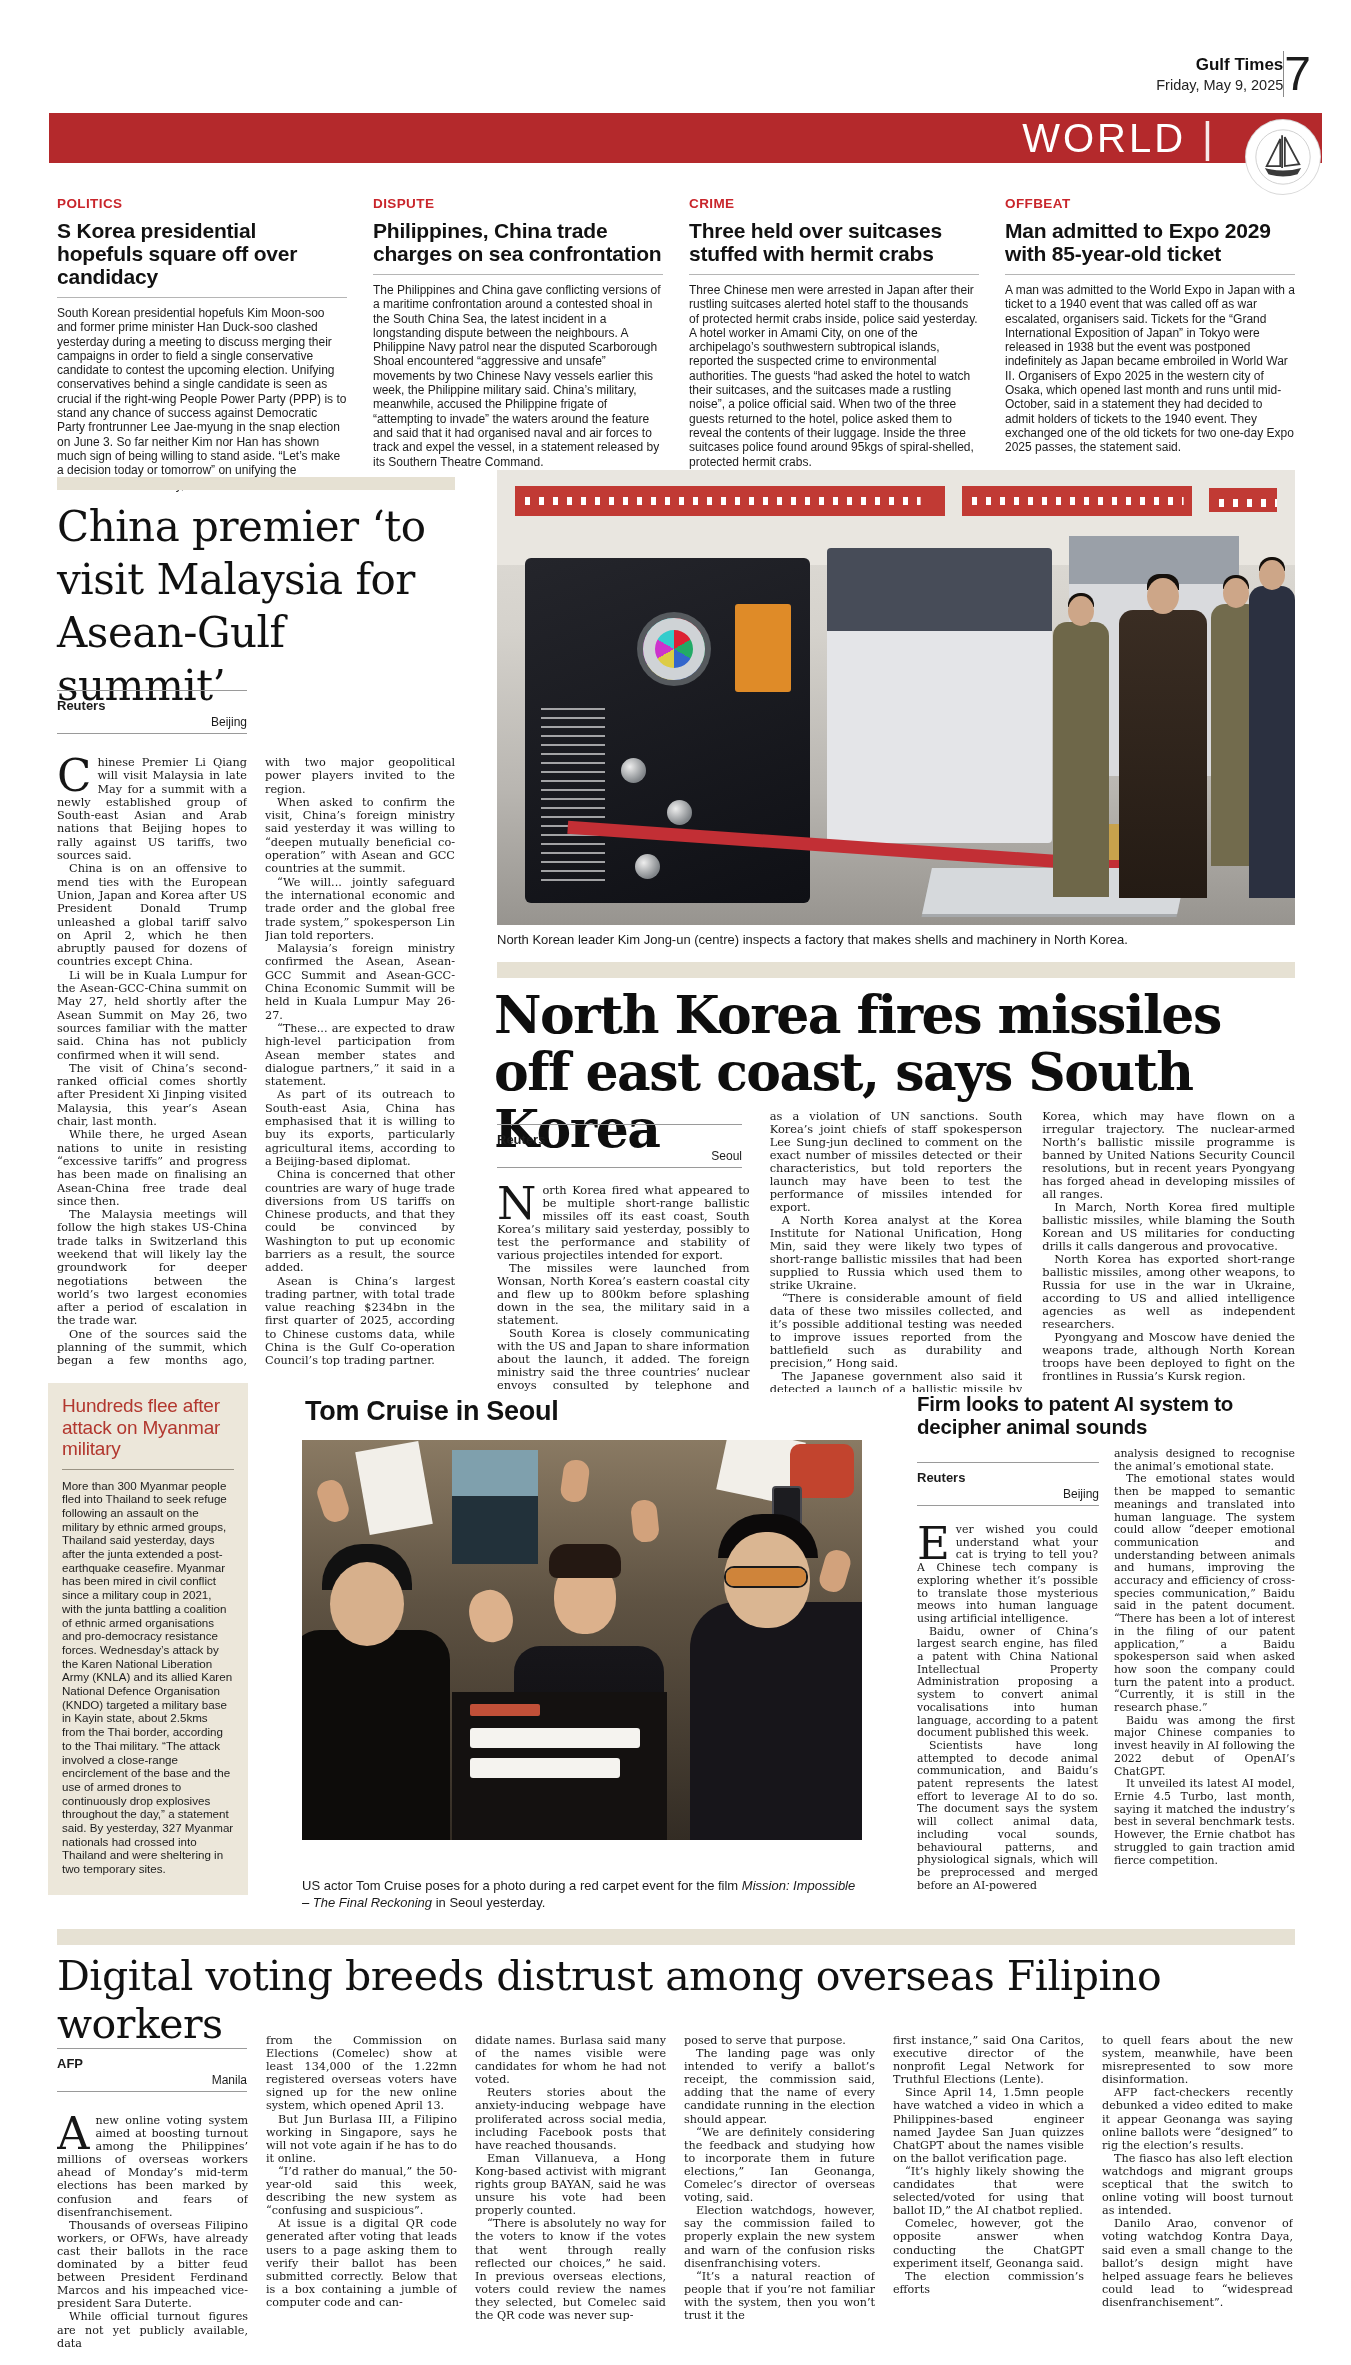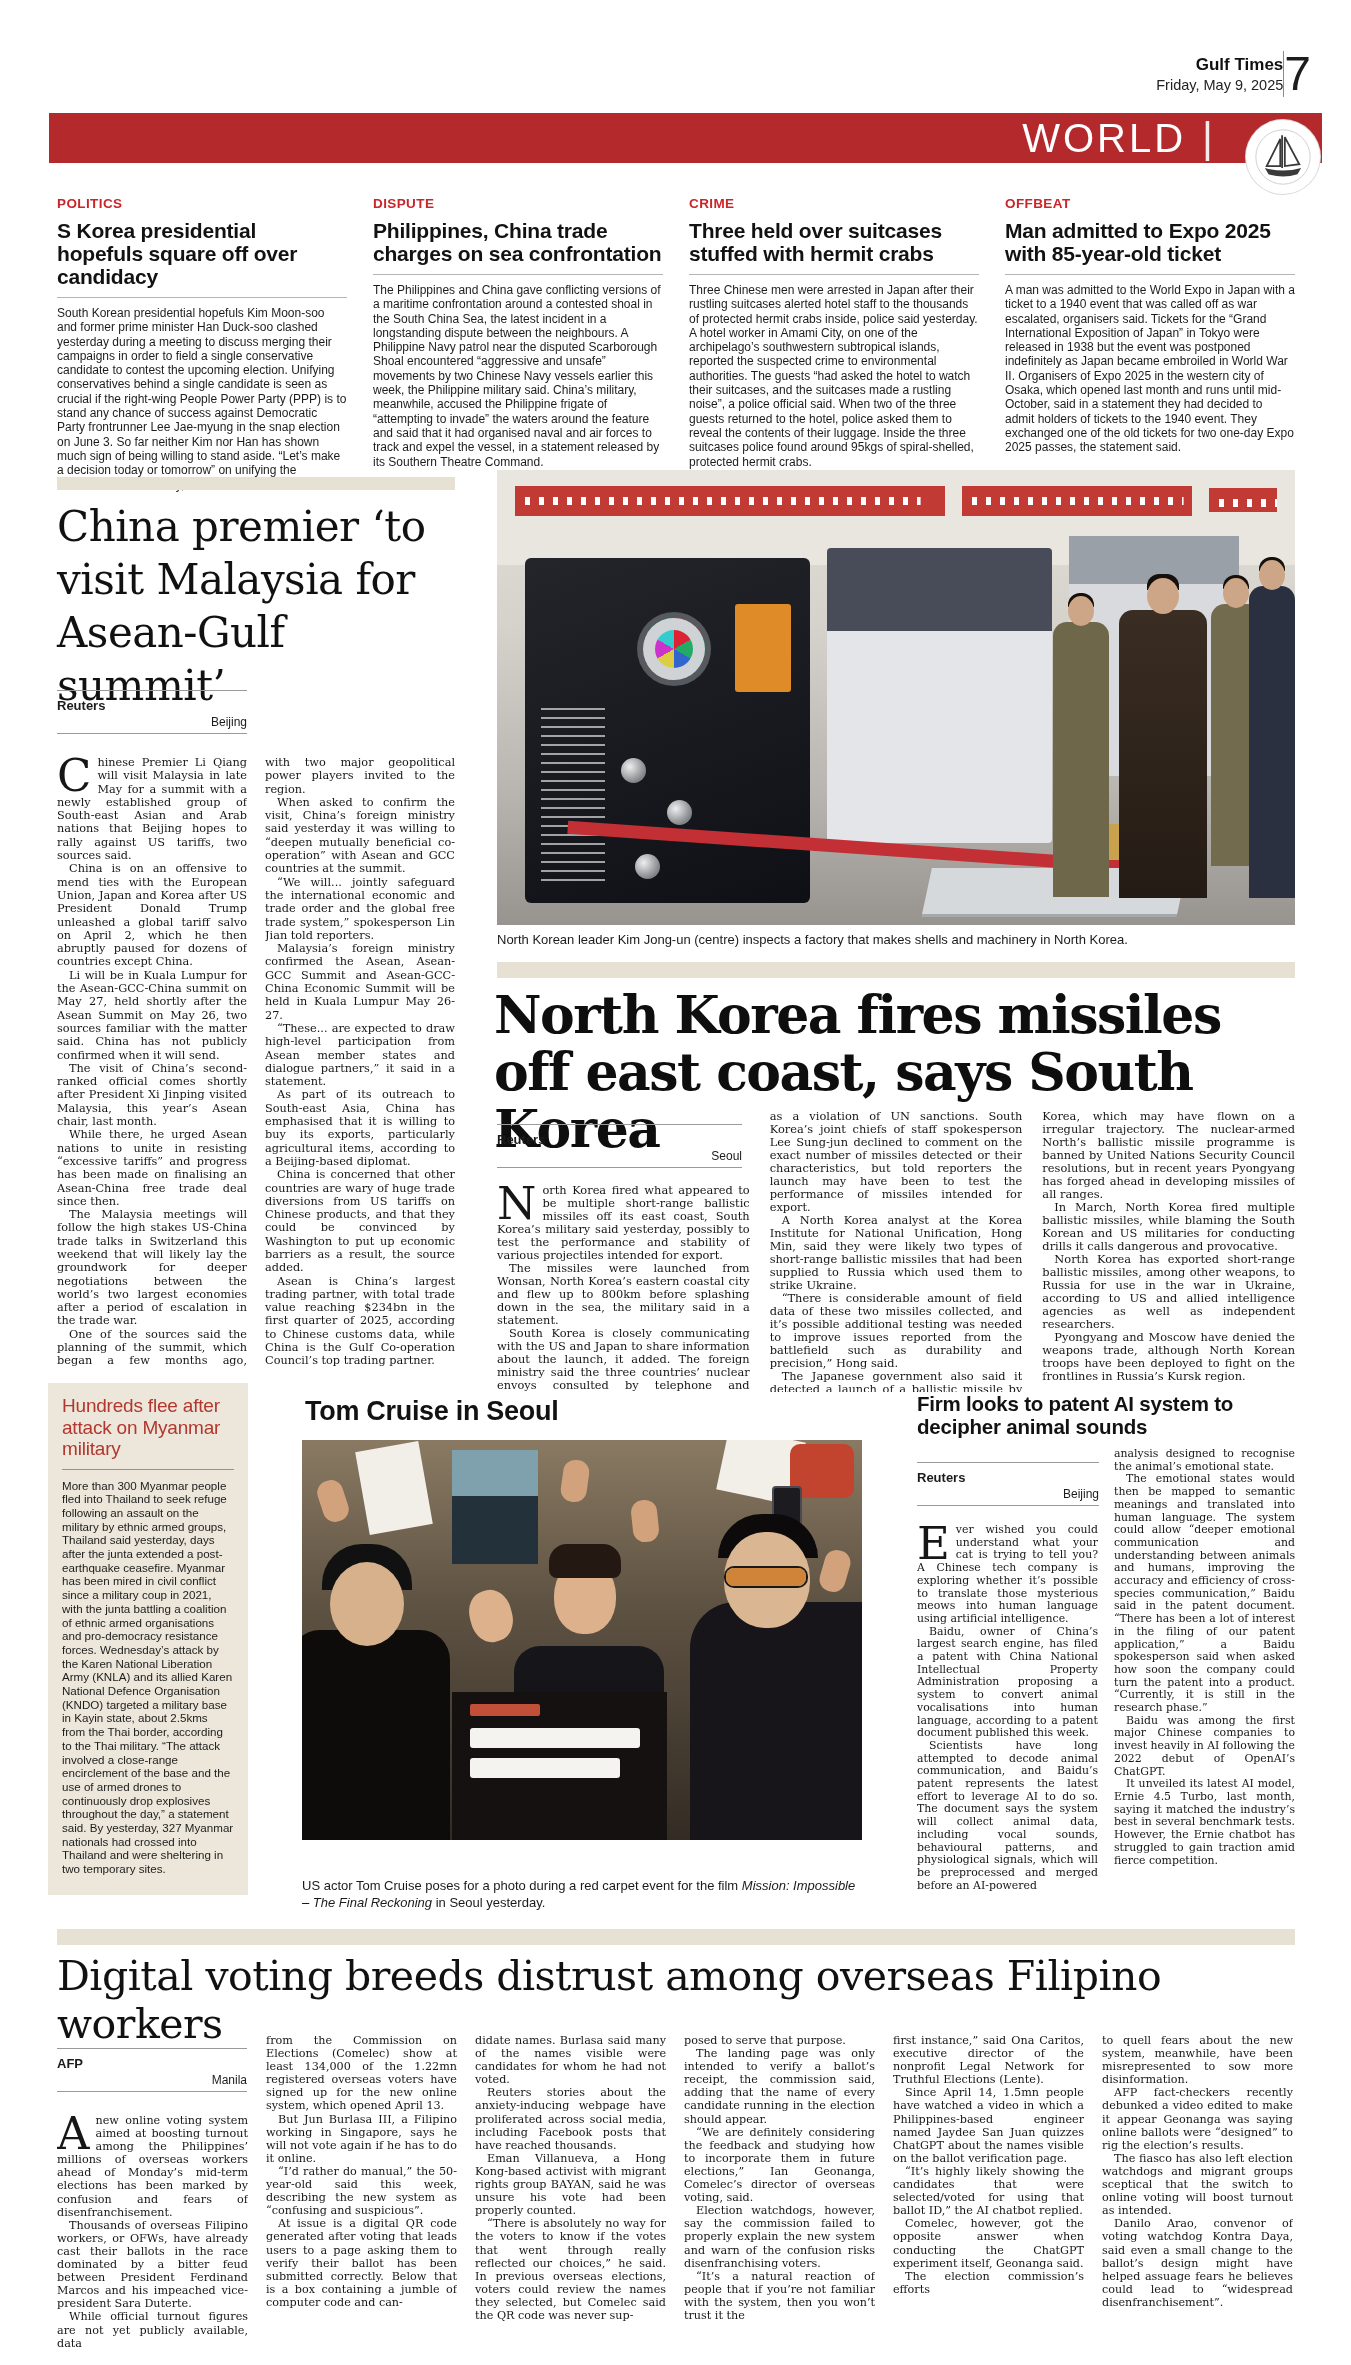--- a/index.html
+++ b/index.html
@@ -192,21 +192,21 @@
       <div class="ts-body">The Philippines and China gave conflicting versions of a maritime confrontation around a contested shoal in the South China Sea, the latest incident in a longstanding dispute between the neighbours. A Philippine Navy patrol near the disputed Scarborough Shoal encountered “aggressive and unsafe” movements by two Chinese Navy vessels earlier this week, the Philippine military said. China’s military, meanwhile, accused the Philippine frigate of “attempting to invade” the waters around the feature and said that it had organised naval and air forces to track and expel the vessel, in a statement released by its Southern Theatre Command.</div>
     </div>
     <div class="story">
       <div class="kicker">CRIME</div>
       <div class="ts-head">Three held over suitcases stuffed with hermit crabs</div>
       <div class="ts-rule"></div>
       <div class="ts-body">Three Chinese men were arrested in Japan after their rustling suitcases alerted hotel staff to the thousands of protected hermit crabs inside, police said yesterday. A hotel worker in Amami City, on one of the archipelago’s southwestern subtropical islands, reported the suspected crime to environmental authorities. The guests “had asked the hotel to watch their suitcases, and the suitcases made a rustling noise”, a police official said. When two of the three guests returned to the hotel, police asked them to reveal the contents of their luggage. Inside the three suitcases police found around 95kgs of spiral-shelled, protected hermit crabs.</div>
     </div>
     <div class="story">
       <div class="kicker">OFFBEAT</div>
-      <div class="ts-head">Man admitted to Expo 2025 with 85-year-old ticket</div>
+      <div class="ts-head">Man admitted to Expo 2029 with 85-year-old ticket</div>
       <div class="ts-rule"></div>
       <div class="ts-body">A man was admitted to the World Expo in Japan with a ticket to a 1940 event that was called off as war escalated, organisers said. Tickets for the “Grand International Exposition of Japan” in Tokyo were released in 1938 but the event was postponed indefinitely as Japan became embroiled in World War II. Organisers of Expo 2025 in the western city of Osaka, which opened last month and runs until mid-October, said in a statement they had decided to admit holders of tickets to the 1940 event. They exchanged one of the old tickets for two one-day Expo 2025 passes, the statement said.</div>
     </div>
   </div>
 
   <div class="china-bar"></div>
   <div class="china-head serif-head">China premier ‘to visit Malaysia for Asean-Gulf summit’</div>
   <div class="china-byline byline">
     <div class="agency">Reuters</div>
     <div class="loc">Beijing</div>

